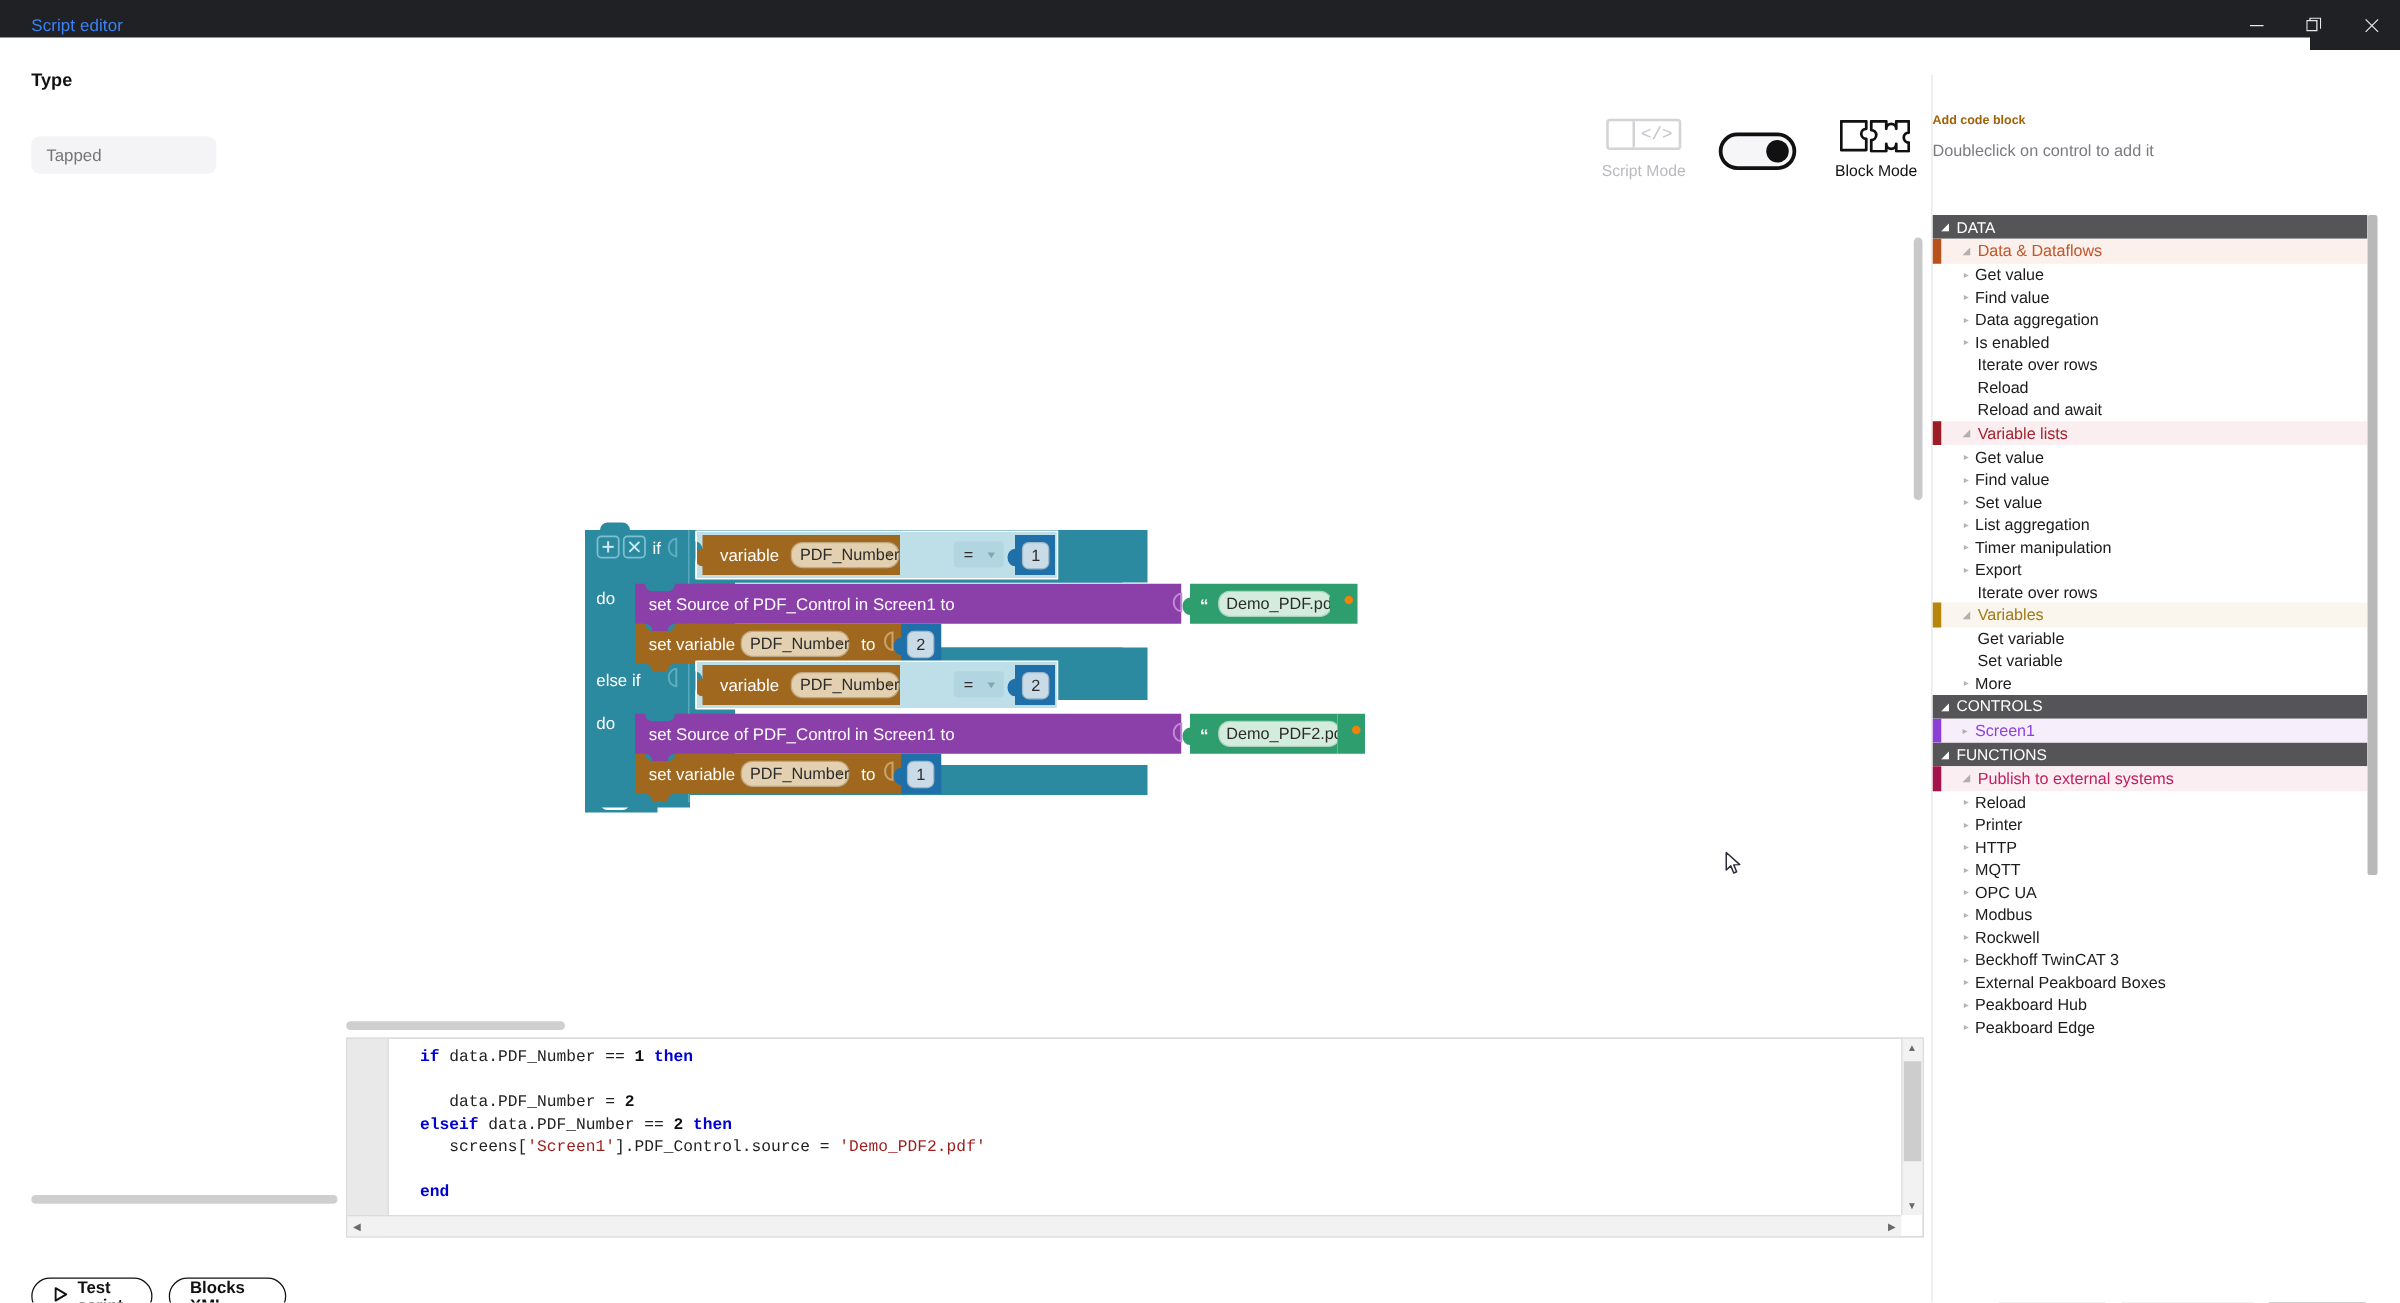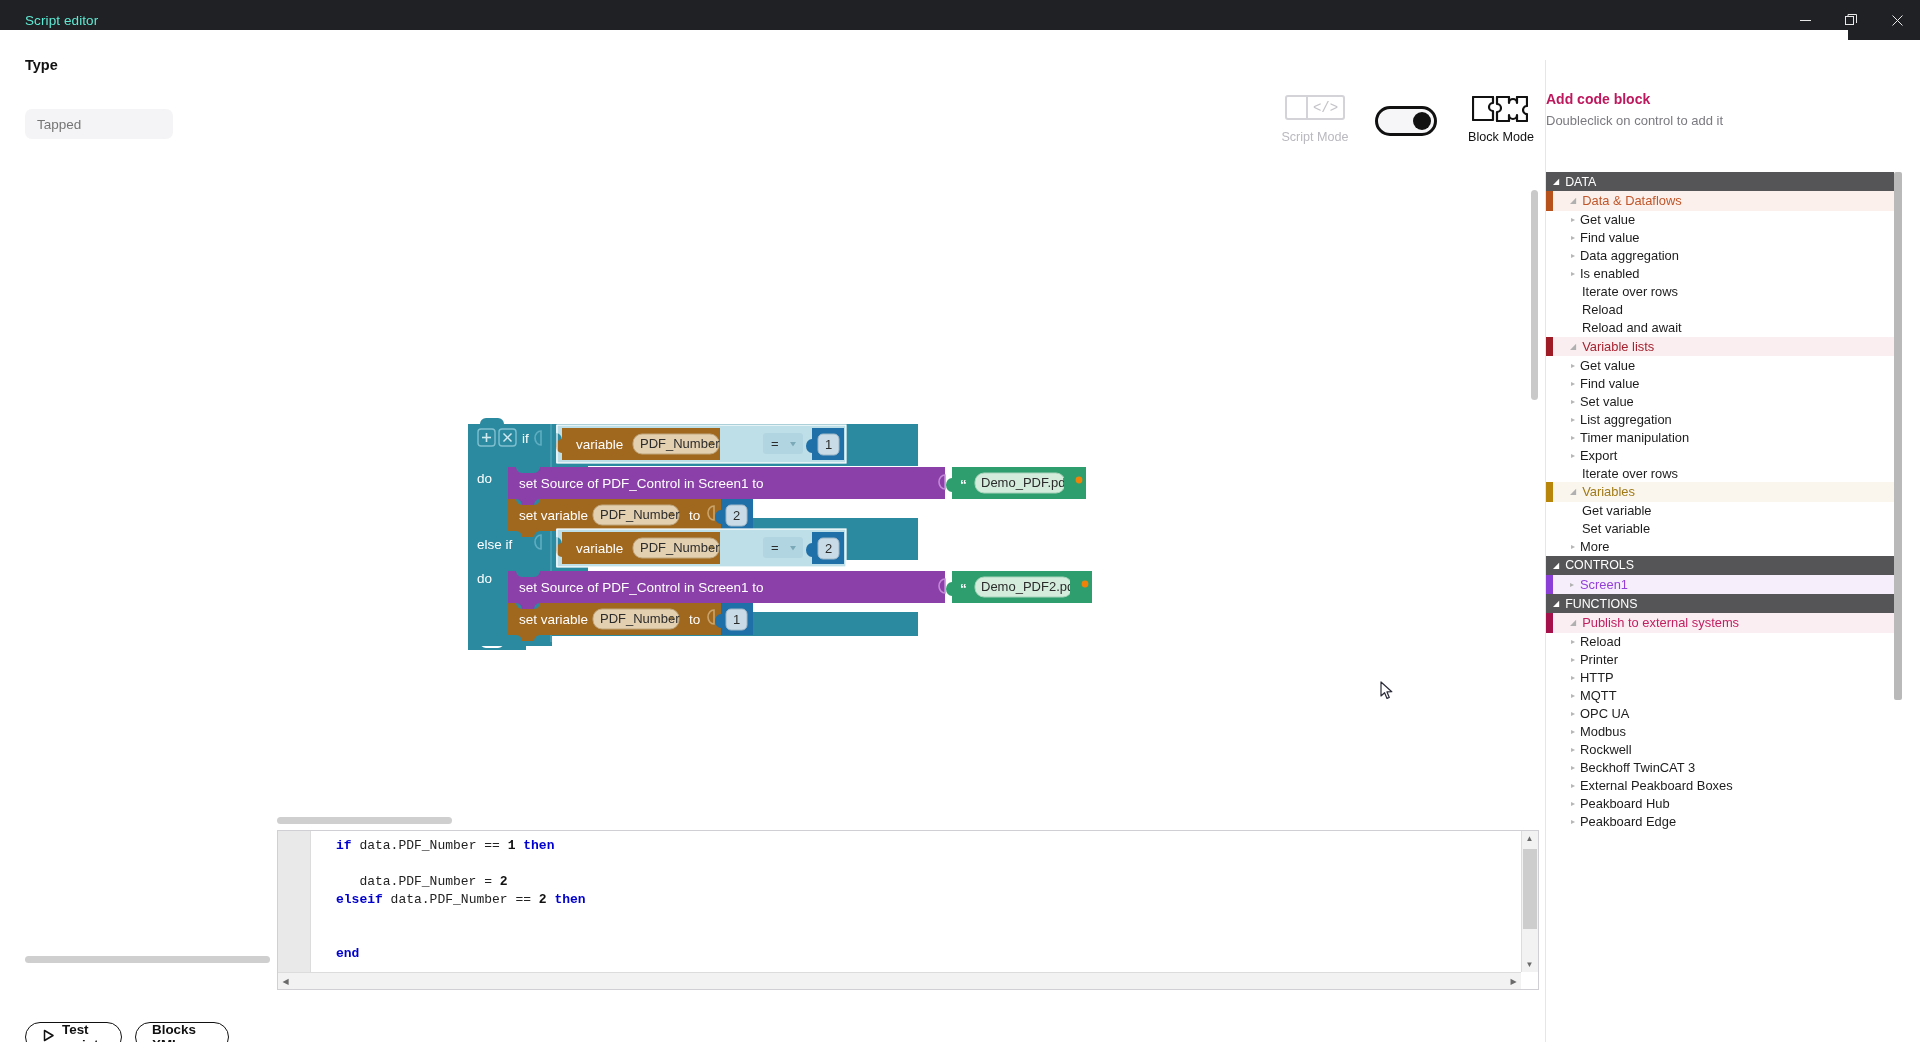--- a/index.html
+++ b/index.html
@@ -8,21 +8,21 @@
     width:1920px; height:1042px;
     font-family:"Liberation Sans", sans-serif;
     background:#ffffff;
     overflow:hidden;
     position:relative;
   }
 
   
   #titlebar {
     position:absolute; left:0; top:0; width:1920px; height:40px;
-    background:#202124; color:#5eead4;
+    background:#202124; color:#3b82f6;
     display:flex; align-items:center;
   }
   #titlebar .tb-title { font-size:13.5px; margin-left:25px; letter-spacing:.1px; }
   #titlebar .tb-spacer { flex:1; }
   .win-btn {
     width:46px; height:30px; display:flex; align-items:center; justify-content:center;
     color:#e8e8e8;
   }
   .win-btn svg { display:block; }
 
@@ -137,21 +137,21 @@
   #ed-hscroll-track {
     position:absolute; left:0; right:17px; bottom:0; height:17px;
     background:#f2f2f2; border-top:1px solid #dcdcdc;
   }
 
   
   #right-panel {
     position:absolute; left:1545px; top:30px; width:375px; height:1012px;
     background:#ffffff; border-left:1px solid #e6e6e6;
   }
-  #rp-title { position:absolute; left:0; top:31px; font-size:14px; font-weight:700; color:#be185d; }
+  #rp-title { position:absolute; left:0; top:31px; font-size:10px; font-weight:700; color:#a16207; }
   #rp-sub   { position:absolute; left:0; top:53px; font-size:13px; color:#7a7a80; }
   #rp-search {
     position:absolute; left:0; top:78px; width:348px; height:28px;
     background:#f4f4f6; border:none; border-radius:7px; padding:0 13px;
     font-family:"Liberation Sans", sans-serif; font-size:13.2px; color:#333; outline:none;
   }
   #rp-list {
     position:absolute; left:0; top:112px; width:348px; height:835px; overflow:hidden;
   }
   .rp-section {
@@ -531,20 +531,21 @@
   </div>
   <div id="canvas-vscroll"></div>
 
   <div id="script-hscroll"></div>
   <div id="editor">
     <div id="gutter"></div>
     <div id="code">
         <div class="codeline" style="position: absolute; left: 24px; top: 1px;"><span class="kw">if</span><span> data.PDF_Number == </span><span class="num">1</span><span> </span><span class="kw">then</span></div>
         <div class="codeline" style="position: absolute; left: 24px; top: 37px;"><span>   data.PDF_Number = </span><span class="num">2</span></div>
         <div class="codeline" style="position: absolute; left: 24px; top: 55px;"><span class="kw">elseif</span><span> data.PDF_Number == </span><span class="num">2</span><span> </span><span class="kw">then</span></div>
+        <div class="codeline" style="position: absolute; left: 24px; top: 73px;"><span>   screens[</span><span class="str">'Screen1'</span><span>].PDF_Control.source = </span><span class="str">'Demo_PDF2.pdf'</span></div>
         <div class="codeline" style="position: absolute; left: 24px; top: 91px; margin-top: 47px;"><span>   data.PDF_Number = </span><span class="num">1</span></div>
         <div class="codeline" style="position: absolute; left: 24px; top: 109px;"><span class="kw">end</span></div>
       </div>
     <div id="ed-vscroll-track">
       <div class="ed-arrow" style="top:0;right:1px;">▲</div>
       <div id="ed-vscroll-thumb"></div>
       <div class="ed-arrow" style="bottom:0;right:1px;">▼</div>
     </div>
     <div id="ed-hscroll-track">
       <div class="ed-arrow" style="left:0;top:1px;">◀</div>

